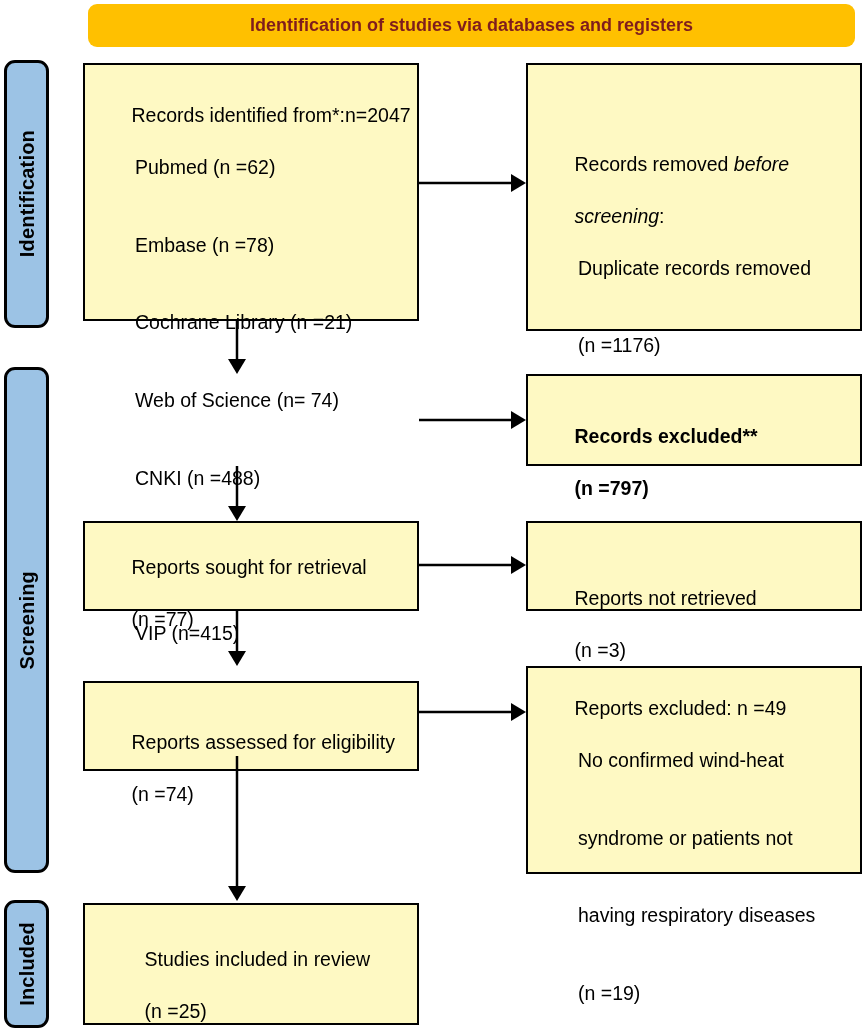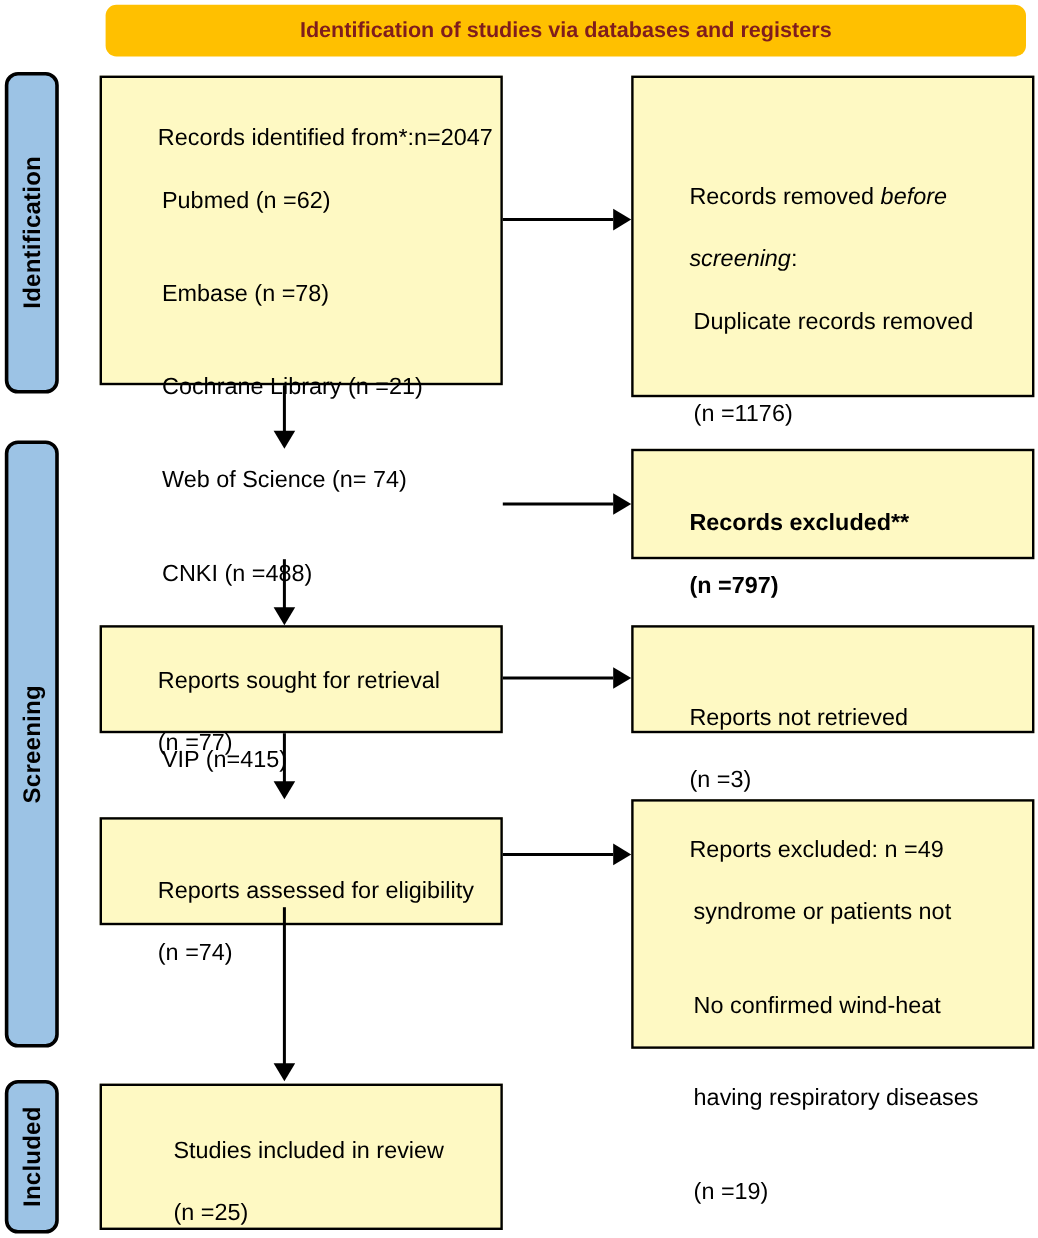--- a/index.html
+++ b/index.html
@@ -160,22 +160,22 @@
   <div class="flow-box" style="left:83px; top:666px; width:336px; height:90px; padding-top:21px;margin-top:15px;">
     <div class="box-text">
       <span>Reports assessed for eligibility</span><br>
       <span>(n =74)</span>
     </div>
   </div>
 
   <div class="flow-box" style="left:526px; top:666px; width:336px; height:208px; padding-top:2px;">
     <div class="box-text">
       <span>Reports excluded: n =49</span>
+      <span class="indent">No confirmed wind-heat</span>
       <span class="indent">syndrome or patients not</span>
-      <span class="indent">No confirmed wind-heat</span>
       <span class="indent">having respiratory diseases</span>
       <span class="indent">(n =19)</span>
       
       
       
     </div>
   </div>
 
   <div class="flow-box" style="left:83px; top:903px; width:336px; height:122px; padding-top:16px;padding-left:27px;">
     <div class="box-text">

